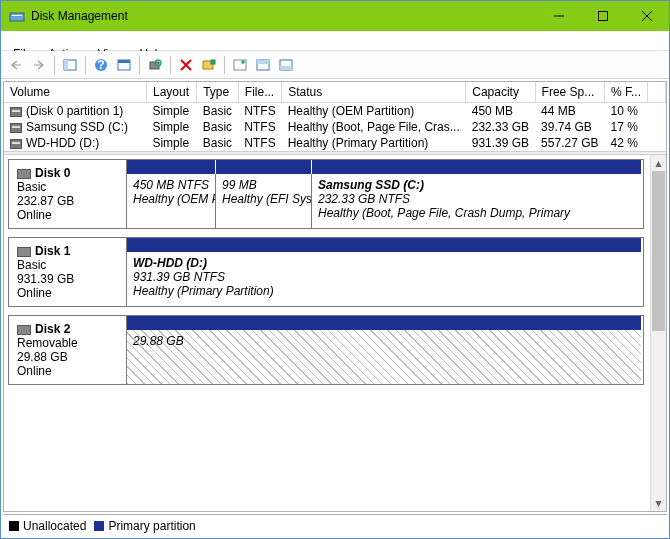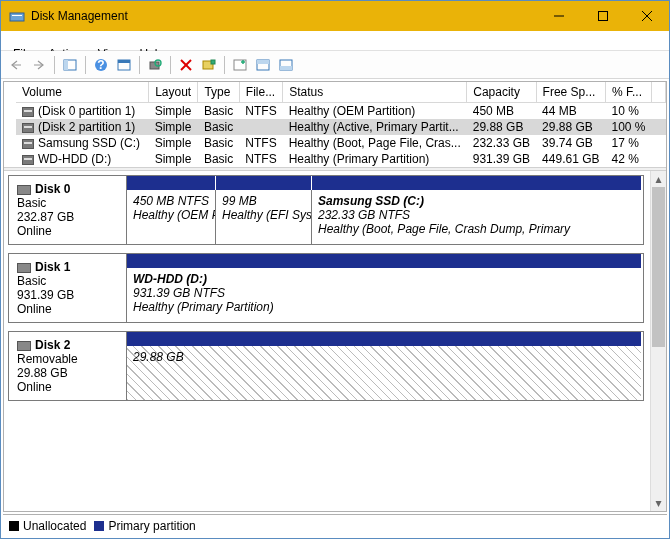--- a/index.html
+++ b/index.html
@@ -1,17 +1,17 @@
 <!DOCTYPE html>
 <html><head>
 <meta charset="utf-8">
 <style>
 * { box-sizing: border-box; margin: 0; padding: 0; font-family: 'Segoe UI', Tahoma, sans-serif; font-size: 12px; }
 body { background: #fff; width: 670px; height: 539px; border: 1px solid #5a8cc0; display: flex; flex-direction: column; }
-.titlebar { background: #eab308; height: 30px; display: flex; align-items: center; padding-left: 8px; }
+.titlebar { background: #84cc16; height: 30px; display: flex; align-items: center; padding-left: 8px; }
 .titlebar .icon { width: 16px; height: 16px; margin-right: 6px; }
 .titlebar .title { flex: 1; color: #000; }
 .titlebar .winbtn { width: 44px; height: 28px; display: flex; align-items: center; justify-content: center; color: #000; }
 .menubar { height: 20px; display: flex; align-items: center; padding: 0 4px; border-bottom: 1px solid #e1e1e1; }
 .menubar span { padding: 0 8px; cursor: default; margin-top: 26px; }
 .toolbar { height: 28px; display: flex; align-items: center; padding: 0 4px; gap: 1px; border-bottom: 1px solid #d8d8d8; background: #fdfdfd; }
 .toolbar .tbtn { width: 22px; height: 22px; display: flex; align-items: center; justify-content: center; border: 1px solid transparent; }
 .toolbar .tbtn.disabled { opacity: 0.4; }
 .toolbar .sep { width: 1px; height: 18px; background: #c0c0c0; margin: 0 3px; }
 .content { flex: 1; display: flex; flex-direction: column; border: 1px solid #b0b0b0; margin: 2px; overflow: hidden; }
@@ -149,21 +149,21 @@
     </div>
   <div class="tbtn enabled">
       <svg width="14" height="12">
         <rect x="1" y="1" width="12" height="10" fill="none" stroke="#3878b8"></rect>
         <rect x="1" y="7" width="12" height="4" fill="#bcd6ee"></rect>
       </svg>
     </div>
 </div>
 
 <div class="content">
-  <div style="overflow:hidden;margin-left:12px;">
+  <div style="overflow:hidden;">
     <table class="grid">
       <colgroup>
           <col style="width:160px">
           <col style="width:52px">
           <col style="width:42px">
           <col style="width:42px">
           <col>
           <col style="width:68px">
           <col style="width:68px">
           <col style="width:44px">
@@ -187,50 +187,39 @@
             <td><span class="vol-icon"></span>(Disk 0 partition 1)</td>
             <td>Simple</td>
             <td>Basic</td>
             <td>NTFS</td>
             <td>Healthy (OEM Partition)</td>
             <td>450 MB</td>
             <td>44 MB</td>
             <td>10 %</td>
             <td></td>
           </tr>
-          <tr class="selected">
-            <td><span class="vol-icon"></span>(Disk 2 partition 1)</td>
-            <td>Simple</td>
-            <td>Basic</td>
-            <td></td>
-            <td>Healthy (Active, Primary Partit...</td>
-            <td>29.88 GB</td>
-            <td>29.88 GB</td>
-            <td>100 %</td>
-            <td></td>
-          </tr>
           <tr>
             <td><span class="vol-icon"></span>Samsung SSD  (C:)</td>
             <td>Simple</td>
             <td>Basic</td>
             <td>NTFS</td>
             <td>Healthy (Boot, Page File, Cras...</td>
             <td>232.33 GB</td>
             <td>39.74 GB</td>
             <td>17 %</td>
             <td></td>
           </tr>
           <tr>
             <td><span class="vol-icon"></span>WD-HDD  (D:)</td>
             <td>Simple</td>
             <td>Basic</td>
             <td>NTFS</td>
             <td>Healthy (Primary Partition)</td>
             <td>931.39 GB</td>
-            <td>449.61 GB</td>
+            <td>557.27 GB</td>
             <td>42 %</td>
             <td></td>
           </tr>
         </tbody>
     </table>
   </div>
   <div class="splitter"></div>
   <div class="diskpane">
     <div class="dp-inner" id="diskrows">
         <div class="diskrow">

